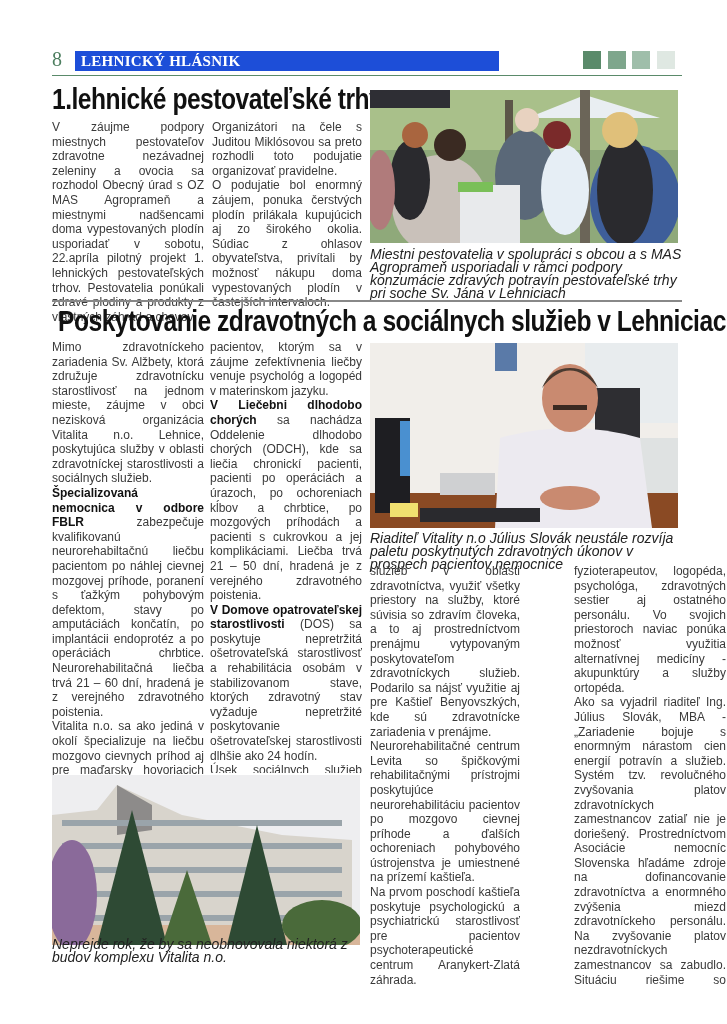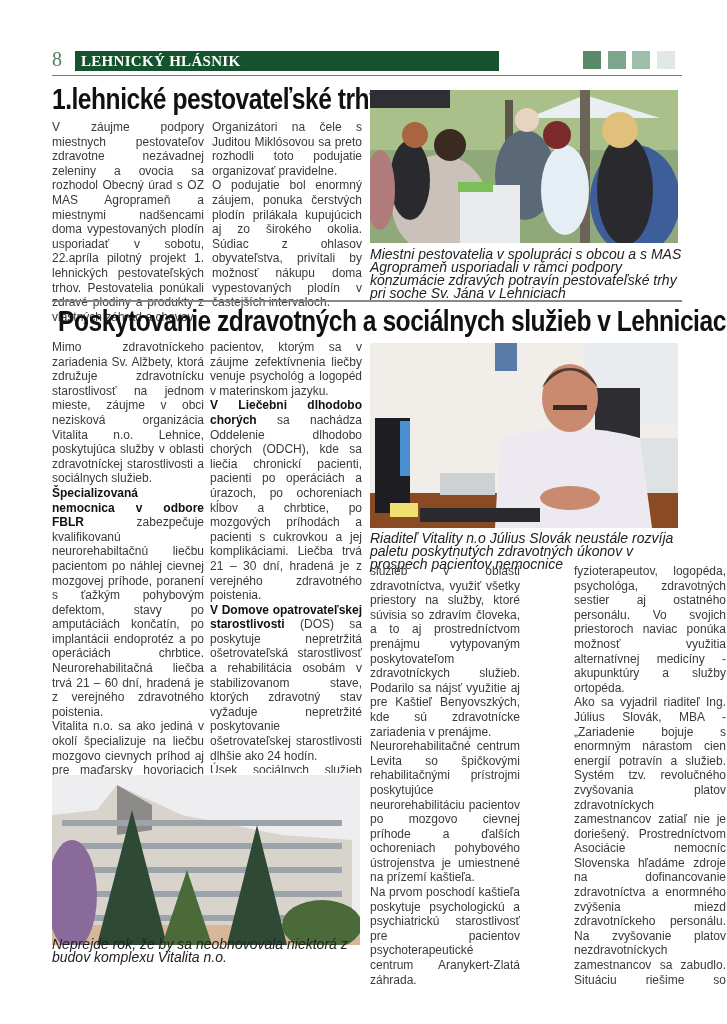--- a/index.html
+++ b/index.html
@@ -1,19 +1,19 @@
 <!DOCTYPE html>
 <html><head>
 <meta charset="utf-8">
 <style>
   html, body { margin:0; padding:0; background:#ffffff; }
   body { width:727px; height:1024px; position:relative; overflow:hidden; font-family:"Liberation Sans", sans-serif; color:#333; }
   .abs { position:absolute; }
   .pagenum { left:52px; top:49px; font-family:"Liberation Serif", serif; font-size:20px; color:#4e7f60; line-height:20px; }
-  .masthead { left:75px; top:51px; width:424px; height:20px; background:#14532d; }
+  .masthead { left:75px; top:51px; width:424px; height:20px; background:#1d4ed8; }
   .masthead span { display:block; padding-left:6px; font-family:"Liberation Serif", serif; font-weight:bold; font-size:15px; color:#fff; line-height:20px; letter-spacing:0.3px; }
   .sq { top:51px; width:18px; height:18px; }
   .rule { height:1px; background:#5a8a6a; }
   .hrule { height:2px; background:#888; }
   h1, h2 { margin:0; font-family:"Liberation Sans", sans-serif; font-weight:bold; color:#111; letter-spacing:-0.6px; transform-origin:left top; white-space:nowrap; }
   .h1 { left:52px; top:82px; font-size:30px; transform:scaleX(0.82); }
   .h2 { left:58px; top:304px; font-size:30px; transform:scaleX(0.82); }
   .col { font-size:12px; line-height:14.6px; text-align:justify; color:#3a3a3a; }
   .col p { margin:0; }
   .col b { color:#111; }
@@ -74,21 +74,21 @@
 <h2 class="abs h2">Poskytovanie zdravotných a sociálnych služieb v Lehniciach</h2>
 
 <div class="abs col" style="left:52px;top:340px;width:152px;">
   <p>Mimo zdravotníckeho zariadenia Sv. Alžbety, ktorá združuje zdravotnícku starostlivosť na jednom mieste, záujme v obci nezisková organizácia Vitalita n.o. Lehnice, poskytujúca služby v oblasti zdravotníckej starostlivosti a sociálnych služieb.</p>
   <p><b>Špecializovaná nemocnica v odbore FBLR</b><span> zabezpečuje kvalifikovanú neurorehabiltačnú liečbu pacientom po náhlej cievnej mozgovej príhode, poranení s ťažkým pohybovým defektom, stavy po amputáciách končatín, po implantácii endoprotéz a po operáciách chrbtice. Neurorehabilitačná liečba trvá 21 – 60 dní, hradená je z verejného zdravotného poistenia.</span></p>
   <p style="height:87px;overflow:hidden;">Vitalita n.o. sa ako jediná v okolí špecializuje na liečbu mozgovo cievnych príhod aj pre maďarsky hovoriacich pacientov, ktorým sa v záujme zefektívnenia liečby venuje psychológ a logopéd v materinskom jazyku.</p>
 </div>
 
 <div class="abs col" style="left:210px;top:340px;width:152px;height:433px;overflow:hidden;">
   <p>pacientov, ktorým sa v záujme zefektívnenia liečby venuje psychológ a logopéd v materinskom jazyku.</p>
-  <p><b>V Liečebni dlhodobo chorých</b><span> sa nachádza Oddelenie dlhodobo chorých (ODCH), kde sa liečia chronickí pacienti, pacienti po operáciách a úrazoch, po ochoreniach kĺbov a chrbtice, po mozgových príhodách a pacienti s cukrovkou a jej komplikáciami. Liečba trvá 21 – 30 dní, hradená je z verejného zdravotného poistenia.</span></p>
+  <p><b>V Liečebni dlhodobo chorých</b><span> sa nachádza Oddelenie dlhodobo chorých (ODCH), kde sa liečia chronickí pacienti, pacienti po operáciách a úrazoch, po ochoreniach kĺbov a chrbtice, po mozgových príhodách a pacienti s cukrovkou a jej komplikáciami. Liečba trvá 21 – 50 dní, hradená je z verejného zdravotného poistenia.</span></p>
   <p><b>V Domove opatrovateľskej starostlivosti</b><span> (DOS) sa poskytuje nepretržitá ošetrovateľská starostlivosť a rehabilitácia osobám v stabilizovanom stave, ktorých zdravotný stav vyžaduje nepretržité poskytovanie ošetrovateľskej starostlivosti dlhšie ako 24 hodín.</span></p>
   <p>Úsek sociálnych služieb tvorí Zariadenie pre seniorov (ZpS) a Zariadenie opatrovateľských služieb.</p>
 
 </div>
 
 <div class="abs photo" style="left:370px;top:343px;width:308px;height:185px;">
   <svg width="308" height="185" viewBox="0 0 308 185">
     <rect width="308" height="185" fill="#f1eeea"></rect>
     <rect x="215" y="0" width="93" height="80" fill="#e8ecee"></rect>
     <rect x="235" y="95" width="73" height="60" fill="#dfe2e2"></rect>

